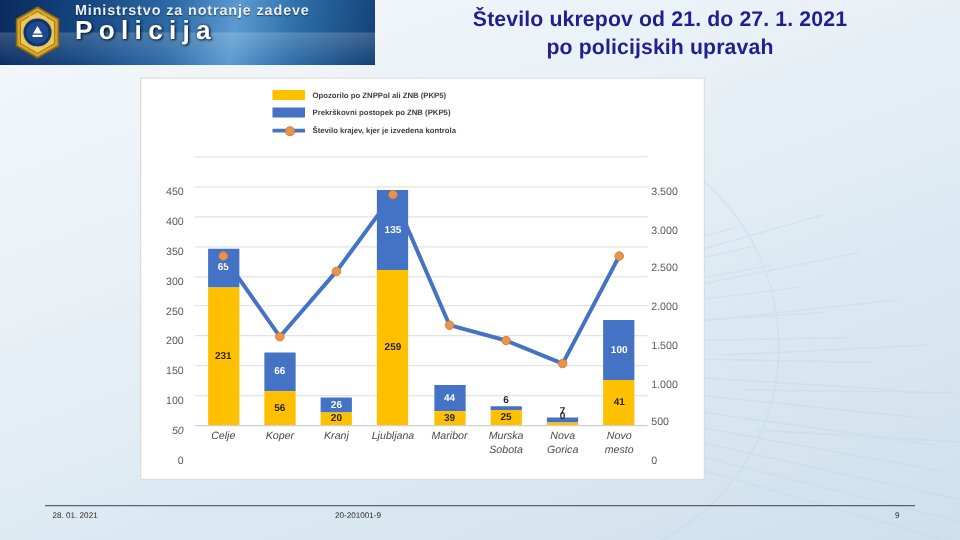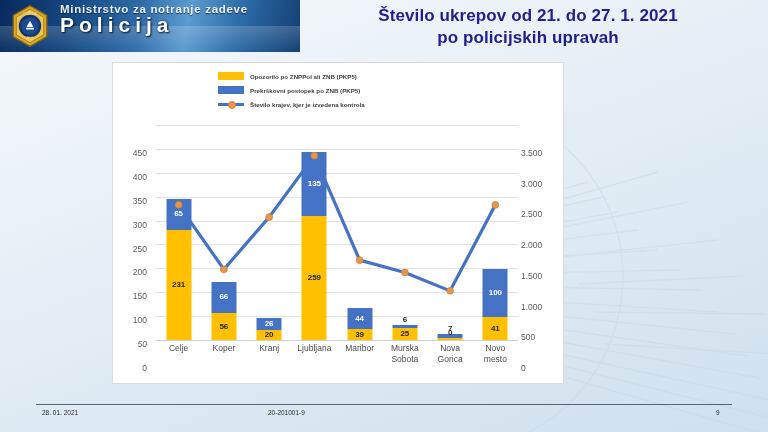--- a/index.html
+++ b/index.html
@@ -125,20 +125,21 @@
     position: absolute; bottom: 100%; left: 50%;
     transform: translateX(-50%); margin-bottom: 1px;
     color: #262626 !important;
   }
 
   .line-layer { position: absolute; left: 0; top: 0; width: 100%; height: 100%; pointer-events: none; }
 
   .xlabels {
     position: absolute; left: 43px; top: 280px; width: 362px;
     display: flex;
+    font-style: italic;
   }
   .xlabel {
     flex: 1 1 0; text-align: center;
     font-size: 8.5px; color: #4a4a4a; line-height: 1.25;
   }
 
   
   .footer-rule {
     position: absolute; left: 36px; top: 404px;
     width: 696px; height: 1px; background: #5a6470;
@@ -298,21 +299,21 @@
             <div class="seg yellow" style="height: 2.5px;">
               <span class="seg-label outside">0</span>
             </div>
           </div>
         </div>
         <div class="cat">
           <div class="stack">
             <div class="seg blue" style="height: 47.7778px;">
               <span class="seg-label">100</span>
             </div>
-            <div class="seg yellow" style="height: 23px;">
+            <div class="seg yellow" style="height: 36px;">
               <span class="seg-label">41</span>
             </div>
           </div>
         </div>
       </div>
     <svg class="line-layer" id="line-layer" viewBox="0 0 362 215" preserveAspectRatio="none">
         <polyline points="22.625,79.85714285714286 67.875,144.35714285714286 113.125,92.14285714285715 158.375,30.714285714285722 203.625,135.14285714285714 248.875,147.42857142857144 294.125,165.85714285714286 339.375,79.85714285714286" fill="none" stroke="#4472C4" stroke-width="3.2" stroke-linejoin="round"></polyline>
         <circle cx="22.625" cy="79.85714285714286" r="3.4" fill="#E8954A" stroke="#d3813a" stroke-width="0.8"></circle>
         <circle cx="67.875" cy="144.35714285714286" r="3.4" fill="#E8954A" stroke="#d3813a" stroke-width="0.8"></circle>
         <circle cx="113.125" cy="92.14285714285715" r="3.4" fill="#E8954A" stroke="#d3813a" stroke-width="0.8"></circle>

